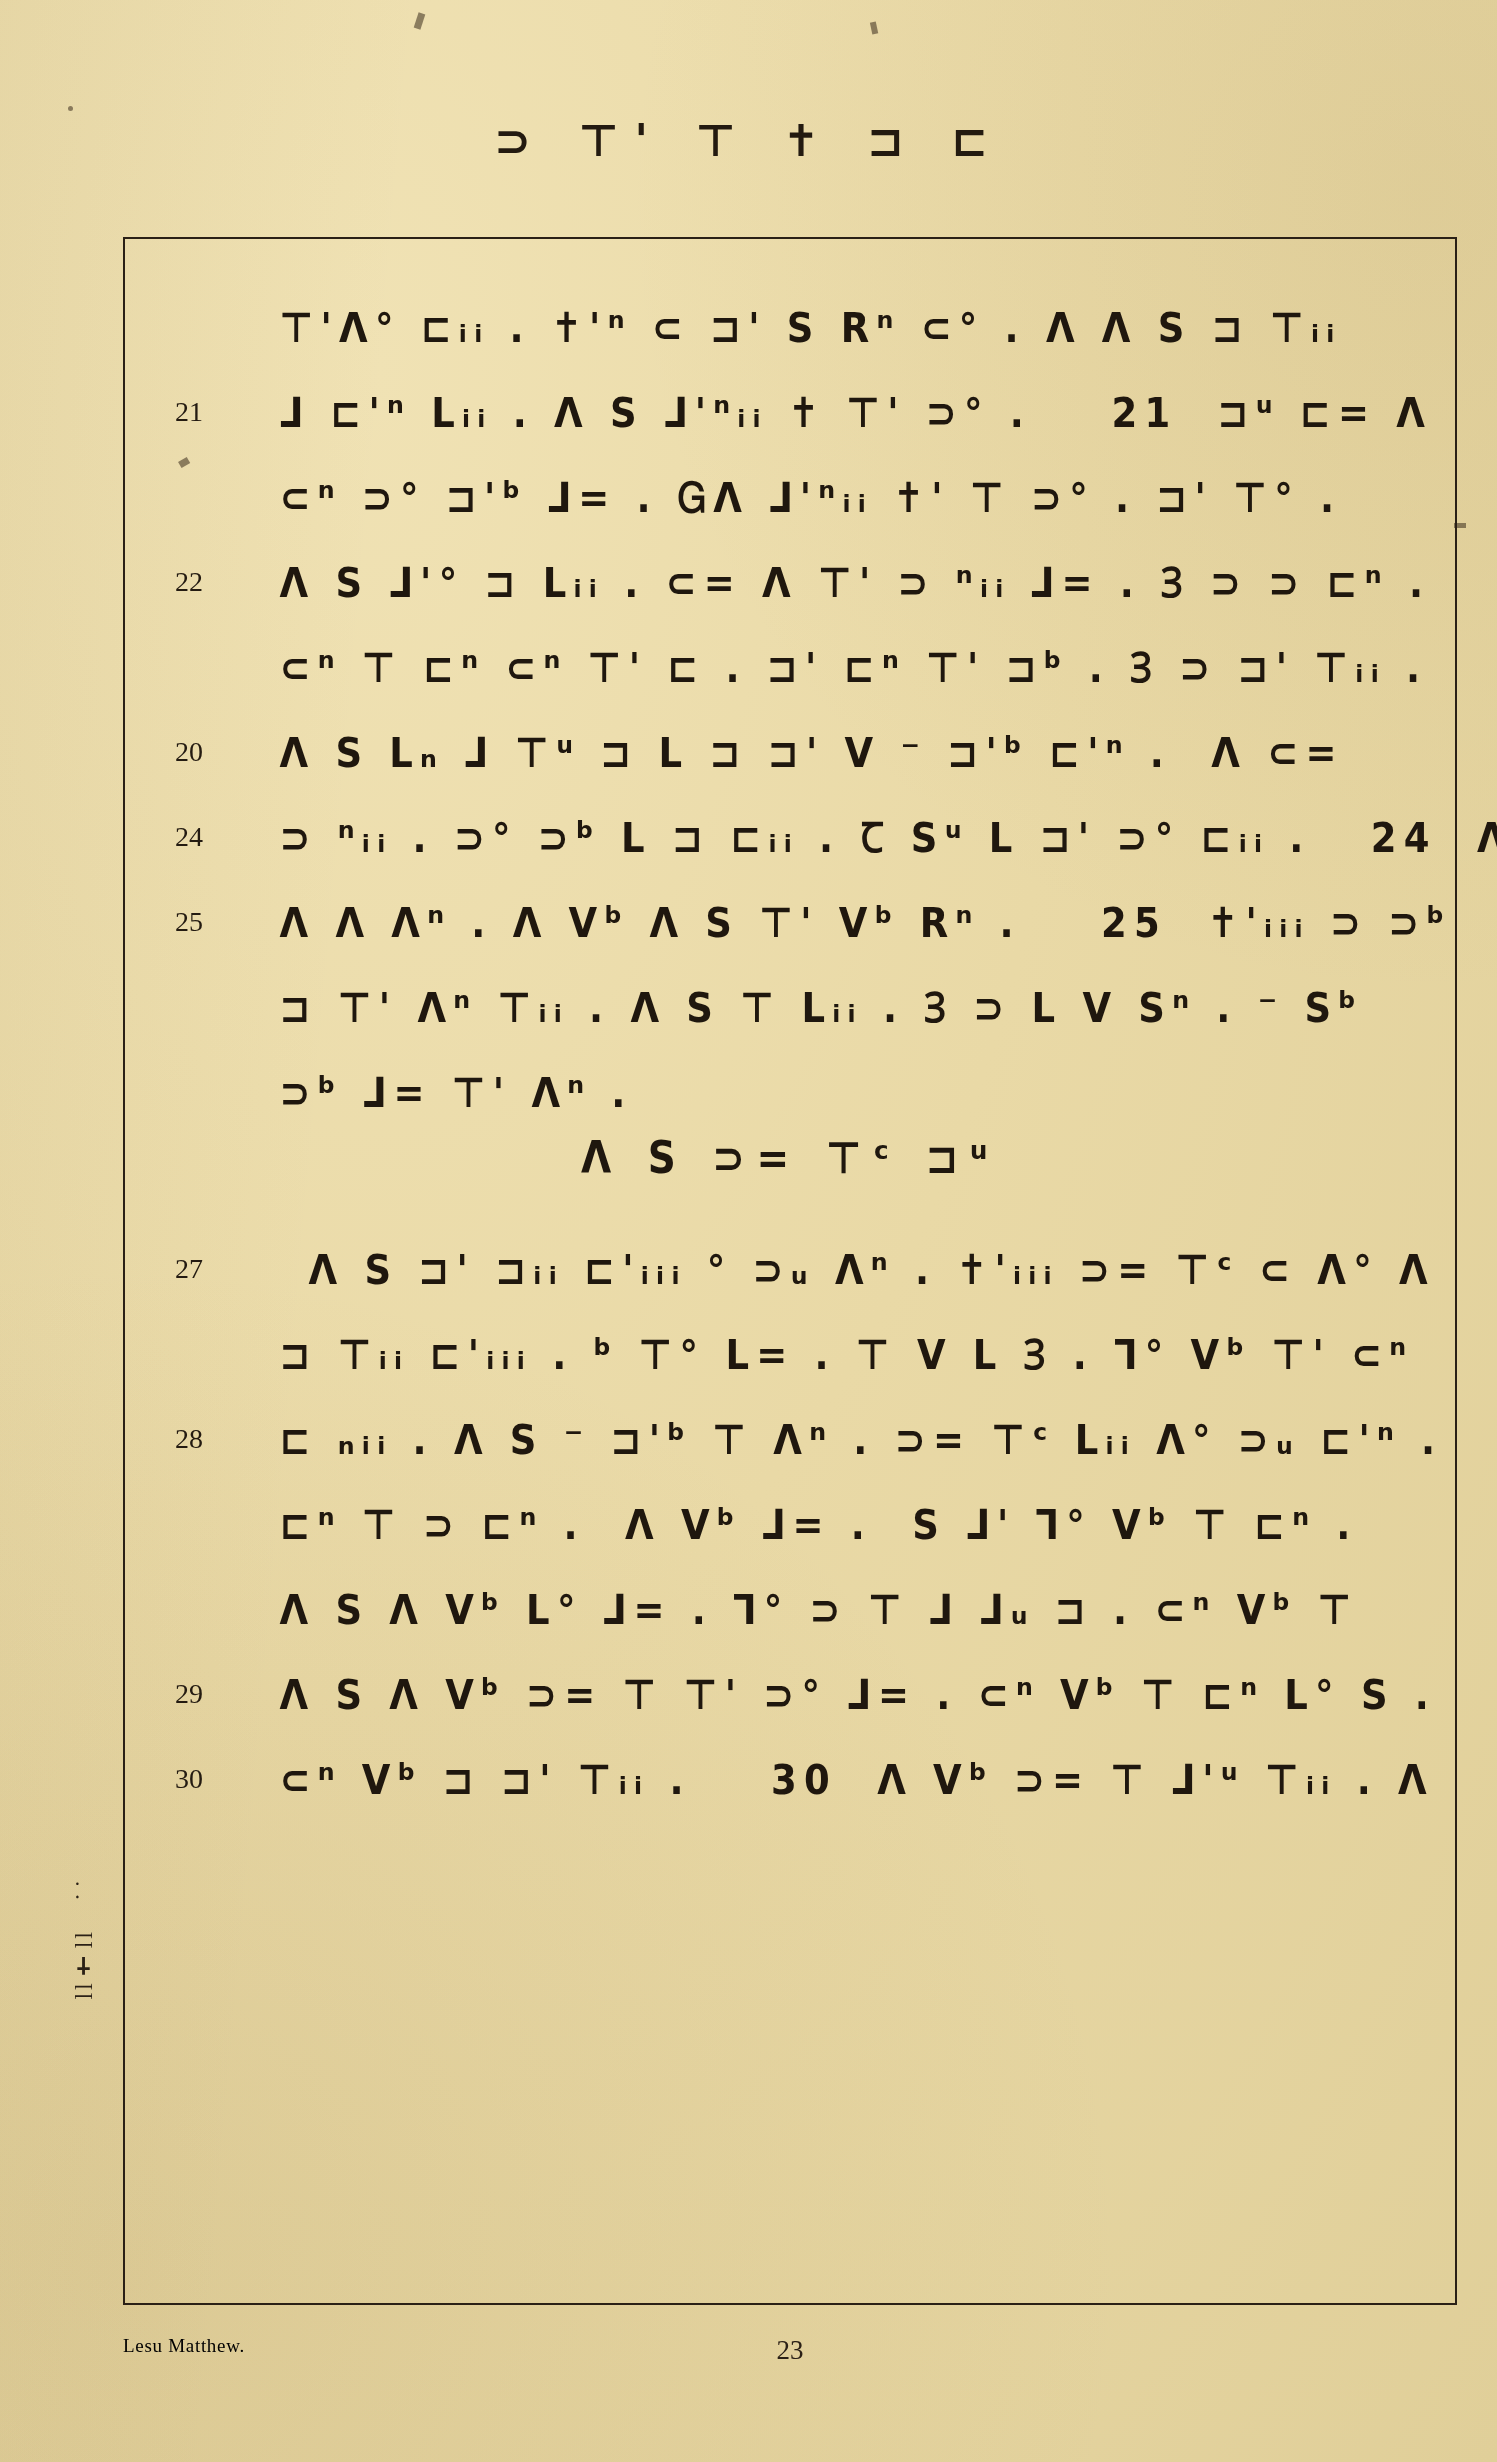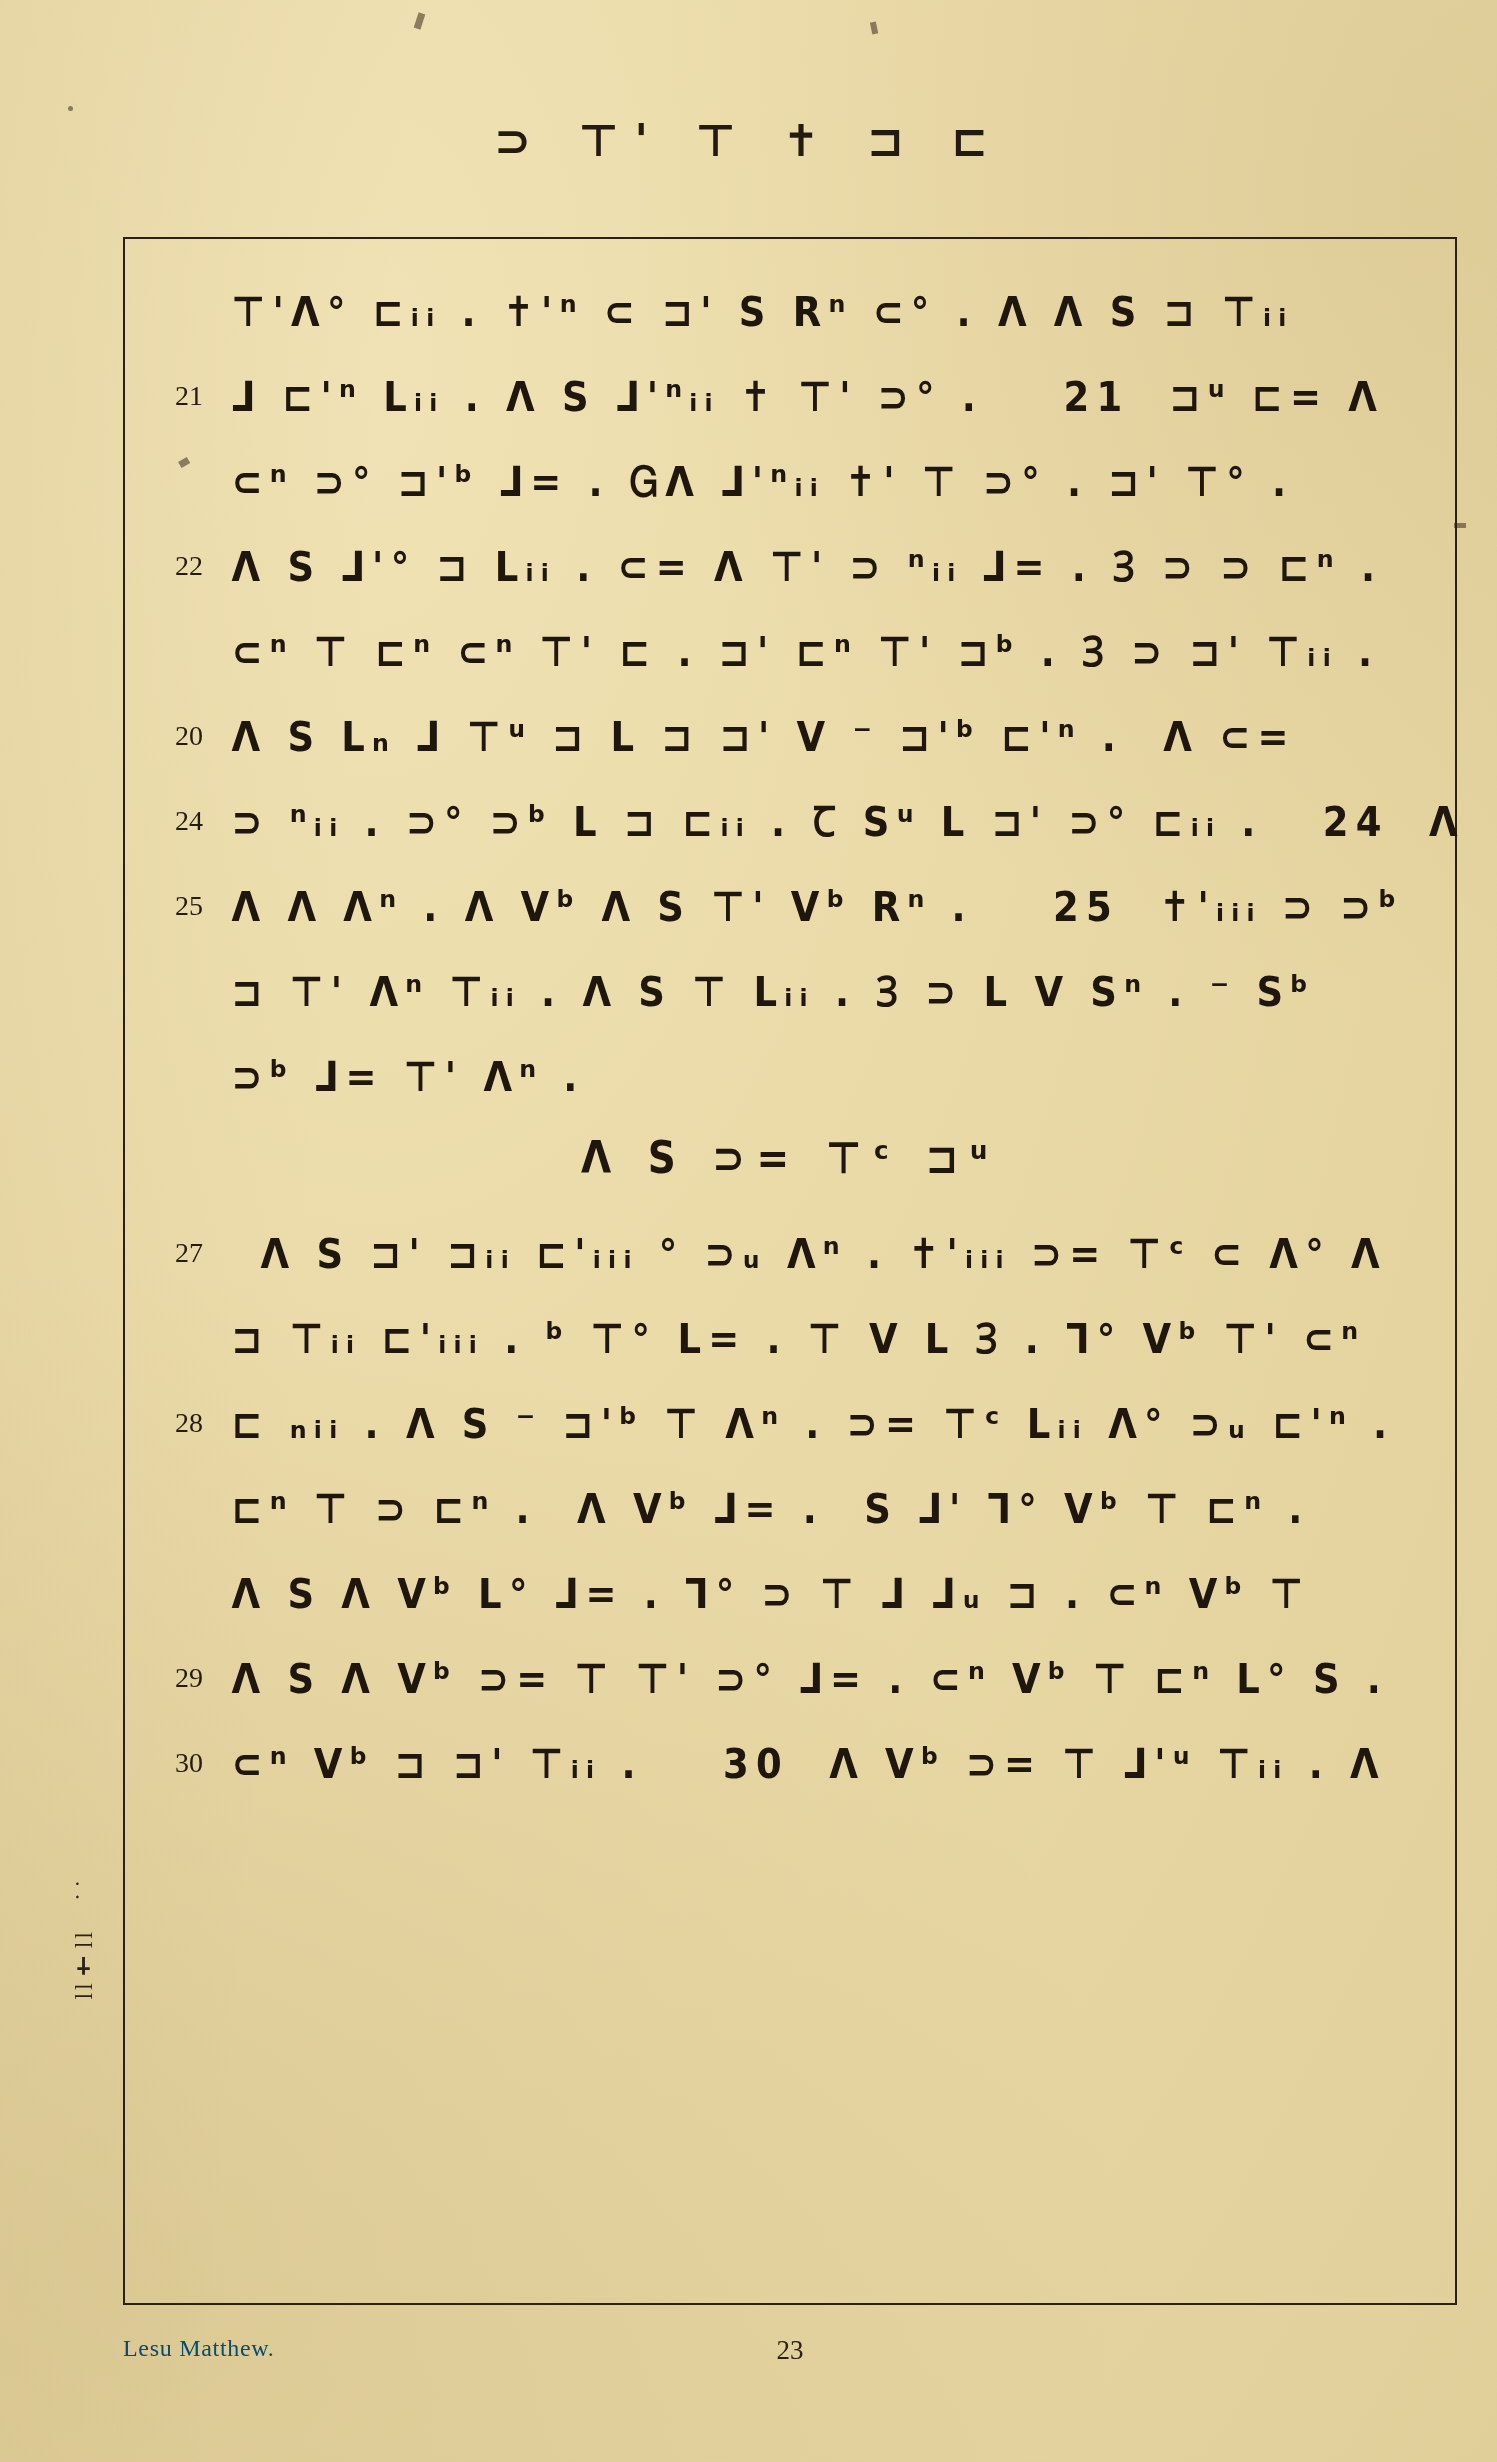--- a/index.html
+++ b/index.html
@@ -63,23 +63,24 @@
   .frame-inner {
     position: absolute;
     inset: 0;
     padding: 18.6px 21.5px 14.3px 21.5px;
     box-sizing: border-box;
   }
 
   
   .line {
     display: flex;
-    align-items: center;
+    align-items: flex-end;
     min-height: 85px;
     position: relative;
+    gap: 48px;
   }
   .vnum {
     width: 85px;
     flex: 0 0 85px;
     text-align: center;
     font-size: 28px;
     color: #241b11;
     font-family: "Liberation Serif", serif;
     padding-top: 21.5px;
     box-sizing: border-box;
@@ -121,22 +122,22 @@
   
   .footer {
     position: absolute;
     left: 123px;
     top: 2335px;
     width: 1334px;
     display: flex;
     align-items: baseline;
   }
   .footer-left {
-    font-size: 24px;
-    color: #0c4a6e;
+    font-size: 19px;
+    color: #000000;
     font-family: "Liberation Serif", serif;
     letter-spacing: 0.7px;
   }
   .footer-center {
     position: absolute;
     left: 0;
     width: 1334px;
     text-align: center;
     font-size: 27px;
     color: #2b2116;

